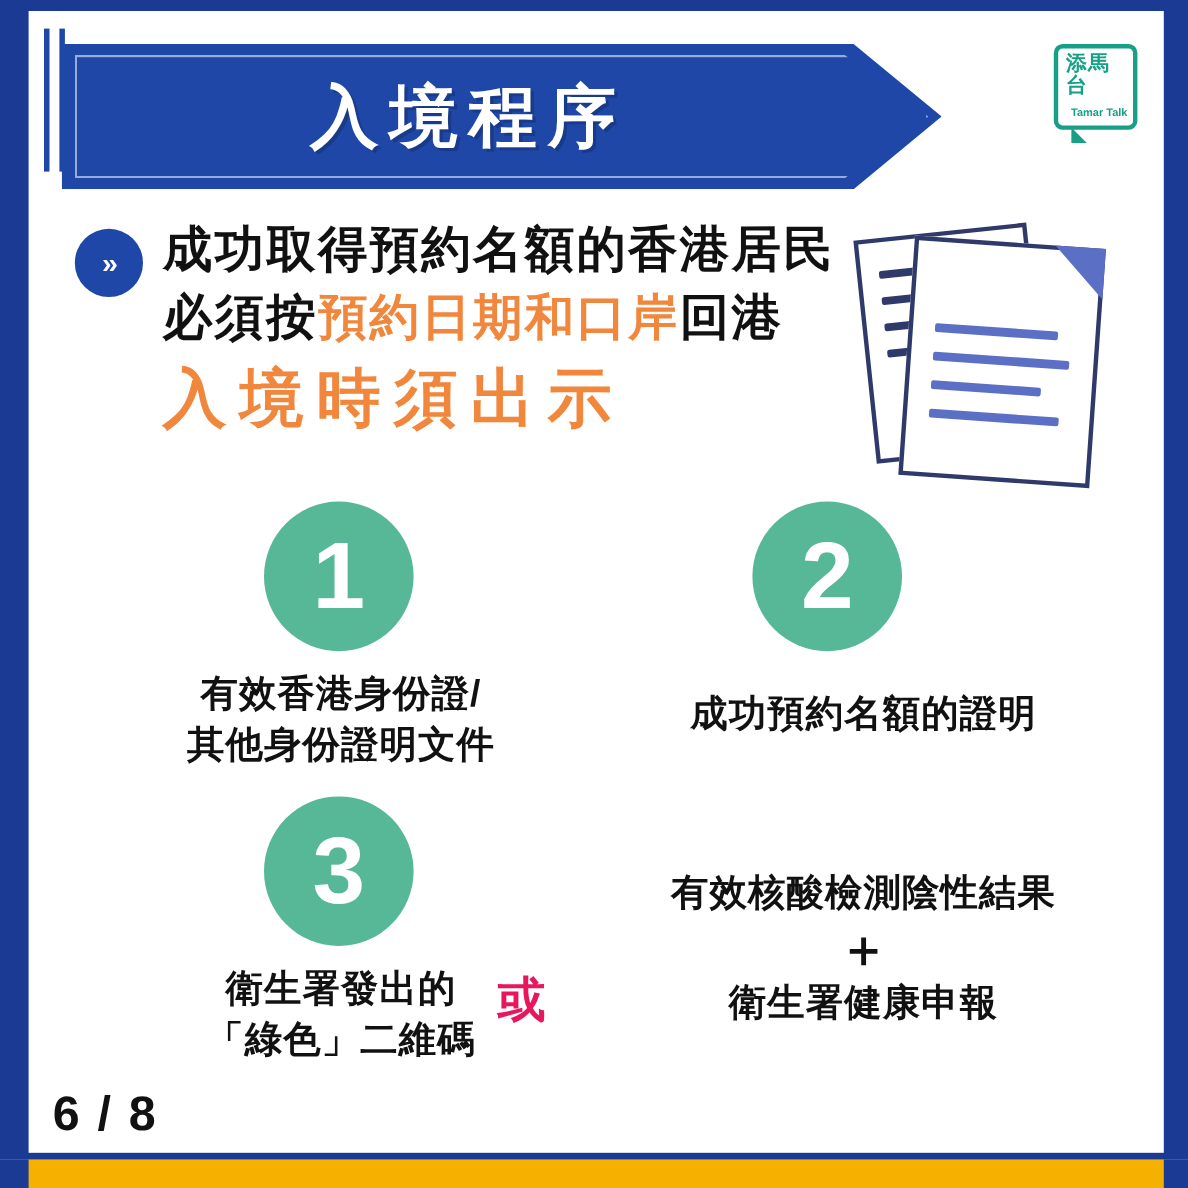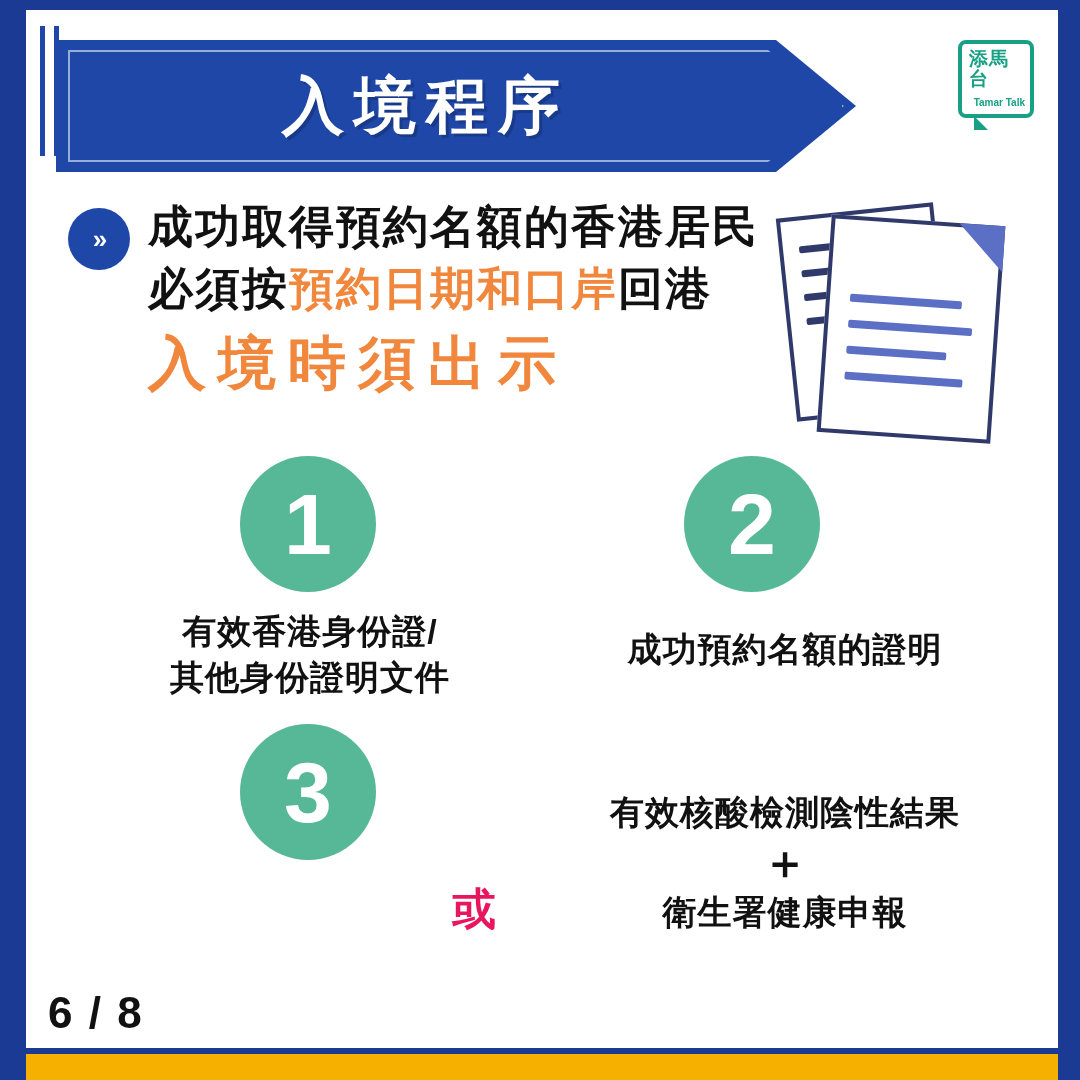--- a/index.html
+++ b/index.html
@@ -387,20 +387,24 @@
     <div>有效香港身份證/</div>
     <div>其他身份證明文件</div>
   </div>
 
   <div class="circle-num" id="num2">2</div>
   <div class="item-label" id="label2">
     <div>成功預約名額的證明</div>
   </div>
 
   <div class="circle-num" id="num3">3</div>
+  <div class="item-label" id="label3">
+    <div>衛生署發出的</div>
+    <div>「綠色」二維碼</div>
+  </div>
 
   <div class="or-badge">或</div>
 
   <div class="right-block">
     <div class="right-line">有效核酸檢測陰性結果</div>
     <div class="plus-sign">＋</div>
     <div class="right-line">衛生署健康申報</div>
   </div>
 
   <div class="page-num">6 / 8</div>

